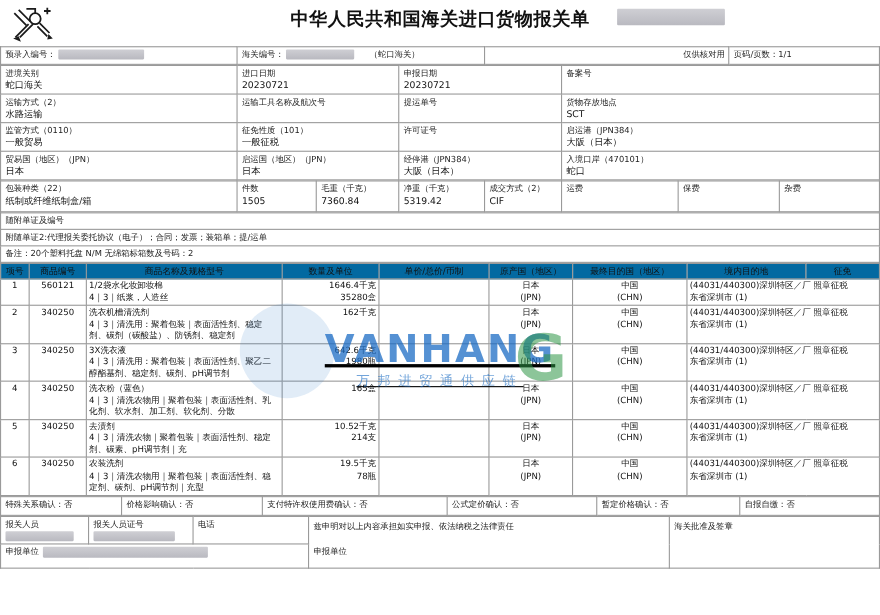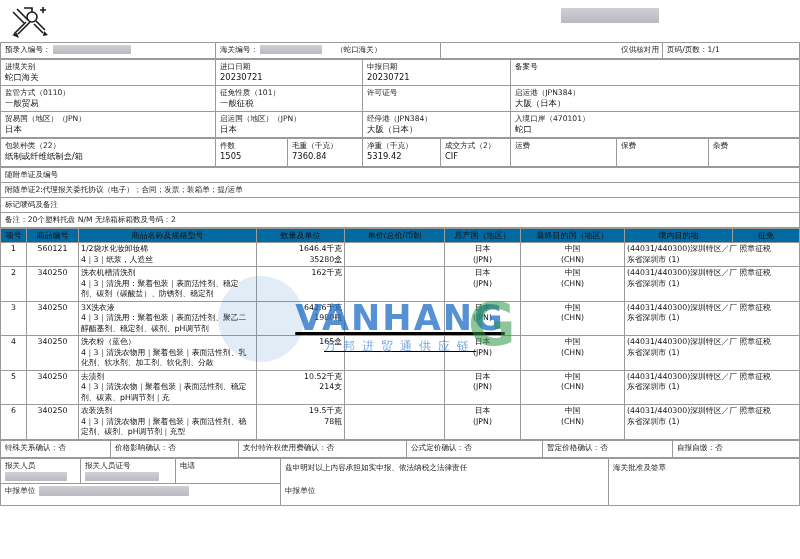--- a/index.html
+++ b/index.html
@@ -125,20 +125,21 @@
           <path d="M26 17 L35 26 M24 20 L33 29"></path>
           <path d="M14 4 L22 4 L22 8"></path>
           <path d="M30 6 L36 6 M33 3 L33 9"></path>
         </g>
         <g fill="#1b1b1b">
           <path d="M2 31 l5 -2 l2 5 z"></path>
           <path d="M34 27 l4 4 l-5 1 z"></path>
         </g>
       </svg>
     </div>
+    <div class="doc-title">中华人民共和国海关进口货物报关单</div>
     <div class="redact title-redact"></div>
   </div>
 
   <table class="strip">
     <tbody>
         <tr>
       <td style="width:215px">
         <div class="cell" style="display:flex;align-items:center;">
           <span class="lbl">预录入编号：</span>
           <span class="redact" style="width:78px;height:9px;margin-left:2px"></span>
@@ -184,20 +185,46 @@
             </div>
           </td>
       <td>
             <div class="cell">
         <div class="lbl">备案号</div>
         <div class="val"></div>
             </div>
           </td>
     </tr>
 
+    <tr>
+      <td>
+            <div class="cell">
+        <div class="lbl">运输方式（2）</div>
+        <div class="val">水路运输</div>
+            </div>
+          </td>
+      <td>
+            <div class="cell">
+        <div class="lbl">运输工具名称及航次号</div>
+        <div class="val"></div>
+            </div>
+          </td>
+      <td>
+            <div class="cell">
+        <div class="lbl">提运单号</div>
+        <div class="val"></div>
+            </div>
+          </td>
+      <td>
+            <div class="cell">
+        <div class="lbl">货物存放地点</div>
+        <div class="val">SCT</div>
+            </div>
+          </td>
+    </tr>
 
     <tr>
       <td>
             <div class="cell">
         <div class="lbl">监管方式（0110）</div>
         <div class="val">一般贸易</div>
             </div>
           </td>
       <td>
             <div class="cell">
@@ -306,25 +333,20 @@
   <table>
     <tbody>
         <tr>
           <td style="height:14px">
       <div class="cell"><span class="lbl">随附单证及编号</span></div>
           </td>
         </tr>
     <tr>
           <td style="height:14px">
       <div class="cell"><span class="lbl">附随单证2:代理报关委托协议（电子）；合同；发票；装箱单；提/运单</span></div>
-          </td>
-        </tr>
-    <tr>
-          <td style="height:14px">
-      <div class="cell"><span class="lbl">标记唛码及备注</span></div>
           </td>
         </tr>
     <tr>
           <td style="height:15px">
       <div class="cell"><span class="lbl">备注：20个塑料托盘 N/M   无绵箱标箱数及号码：2</span></div>
           </td>
         </tr>
   </tbody>
     </table>
 

